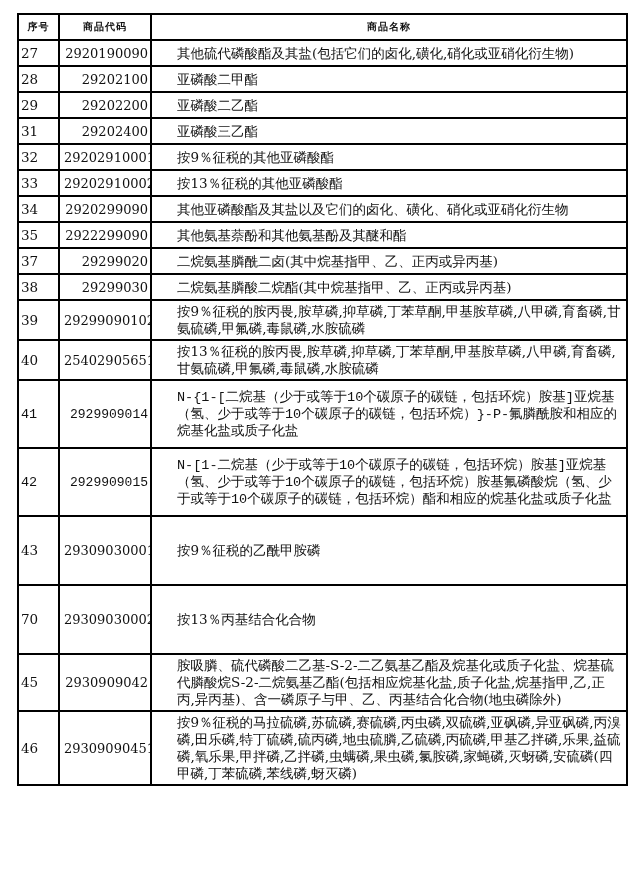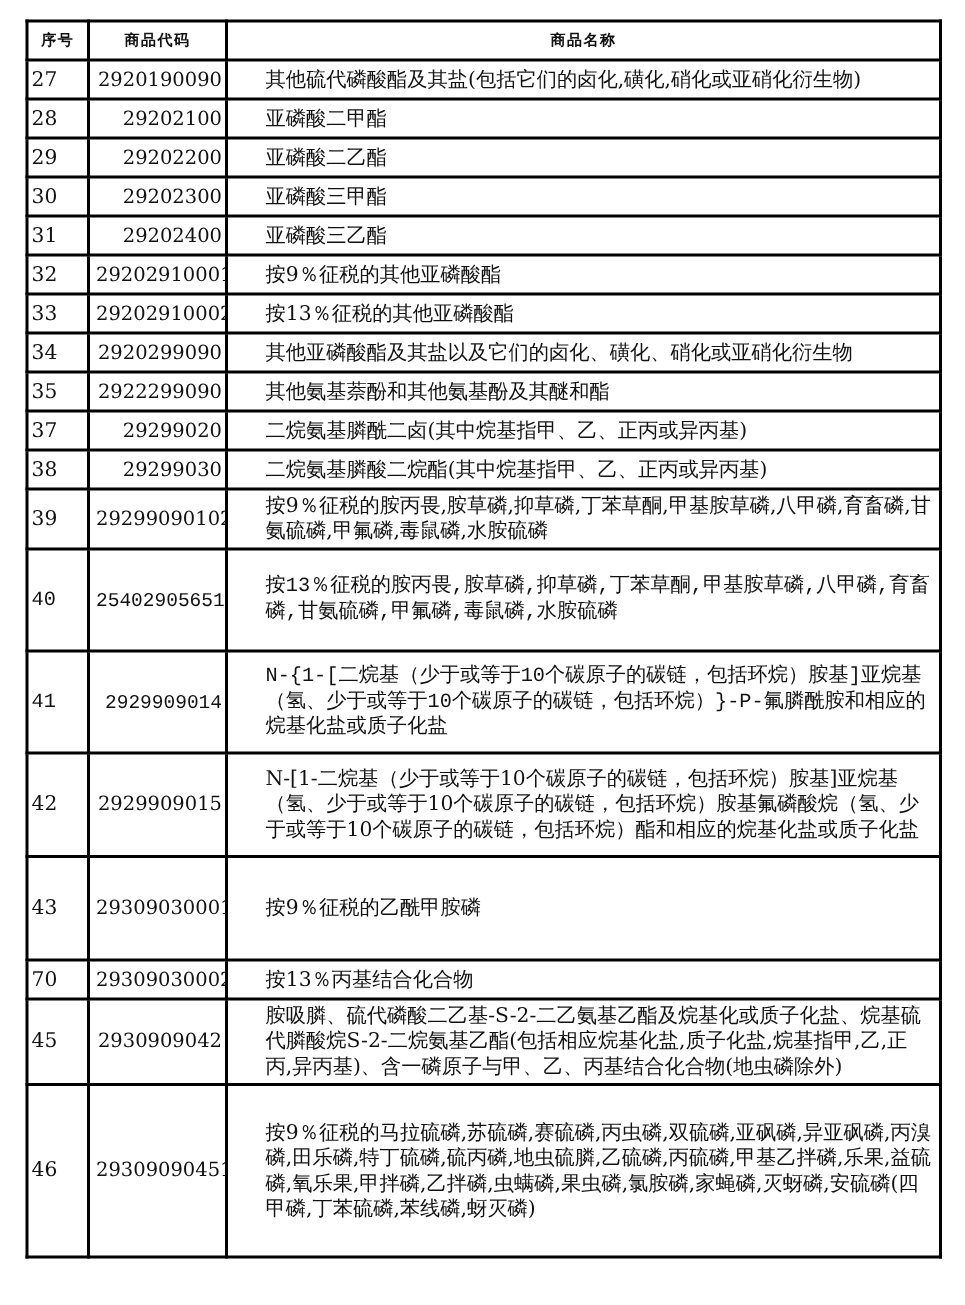--- a/index.html
+++ b/index.html
@@ -87,25 +87,20 @@
     <td class="no">28</td>
     <td class="code">29202100</td>
     <td class="name">亚磷酸二甲酯</td>
   </tr>
         <tr>
     <td class="no">29</td>
     <td class="code">29202200</td>
     <td class="name">亚磷酸二乙酯</td>
   </tr>
         <tr>
-    <td class="no">30</td>
-    <td class="code">29202300</td>
-    <td class="name">亚磷酸三甲酯</td>
-  </tr>
-        <tr>
     <td class="no">31</td>
     <td class="code">29202400</td>
     <td class="name">亚磷酸三乙酯</td>
   </tr>
         <tr>
     <td class="no">32</td>
     <td class="code">29202910001</td>
     <td class="name">按9％征税的其他亚磷酸酯</td>
   </tr>
         <tr>

